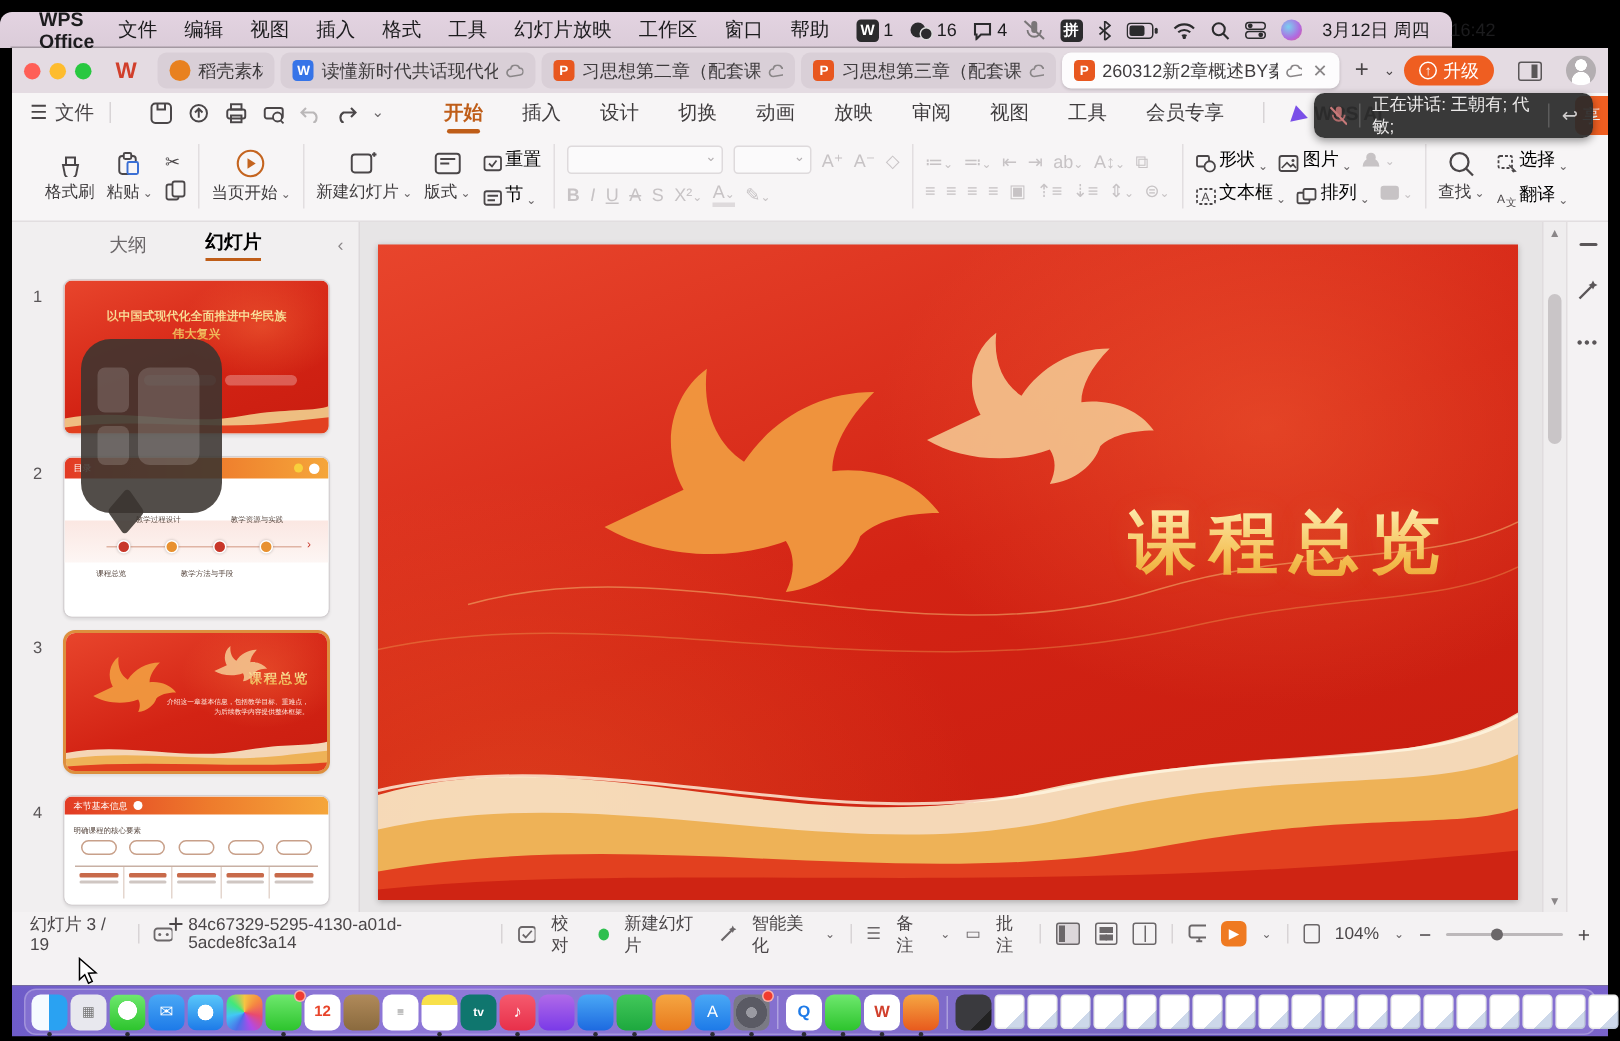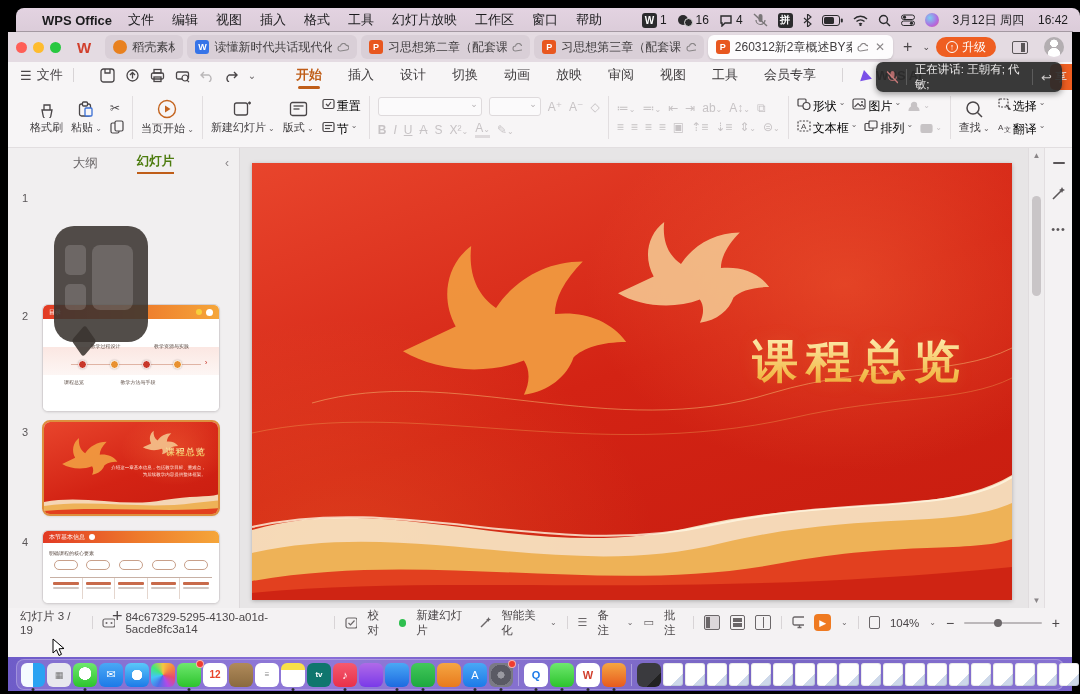--- a/index.html
+++ b/index.html
@@ -1,20 +1,20 @@
 <!DOCTYPE html>
 <html><head>
 <meta charset="utf-8">
 <style>
   * { margin:0; padding:0; box-sizing:border-box; }
   html,body { width:1080px; height:694px; background:#000; font-family:"Liberation Sans","DejaVu Sans",sans-serif; overflow:hidden; }
   .frame { position:relative; width:1080px; height:694px; background:#000; }
 
   
-  .menubar { position:absolute; left:16px; top:8px; width:1064px; height:24px;
+  .menubar { position:absolute; left:0; top:8px; width:968px; height:24px;
     background:linear-gradient(180deg,#e3d3e1,#dbccd9); border-radius:8px 8px 0 0;
     display:flex; align-items:center; padding:0 12px; font-size:13px; color:#1c1c1e; }
   .menubar .apple { font-size:14px; margin-right:14px; }
   .menubar .appname { font-weight:bold; margin-right:16px; }
   .menubar .menu-item { margin-right:18px; white-space:nowrap; }
   .menubar .spacer { flex:1; }
   .tray { display:flex; align-items:center; gap:10px; font-size:12px; }
   .tray .badge-ic { display:flex; align-items:center; gap:3px; }
   .tray .sq { width:15px; height:15px; border-radius:3px; background:#2b2b2d; color:#fff; font-size:10px; font-weight:bold; display:flex; align-items:center; justify-content:center; }
   .tray svg { display:block; }
@@ -75,29 +75,29 @@
   .caret { font-size:8px; color:#6b6769; }
   .smallcol { display:flex; flex-direction:column; justify-content:center; gap:6px; }
   .sicon { font-size:12px; color:#4a4648; line-height:1; }
   .disabled, .disabled * { color:#c7c3c5 !important; border-color:#dedadc !important; fill:#c7c3c5 !important; stroke:#c7c3c5 !important; }
   .selbox { width:104px; height:19px; border:1px solid #d8d4d6; border-radius:3px; background:#fbfafb; position:relative; }
   .selbox.small { width:52px; }
   .selbox:after { content:"⌄"; position:absolute; right:3px; top:1px; font-size:9px; color:#b5b1b3; }
   .fontrow { display:flex; align-items:center; gap:7px; }
   .g { font-size:12px; }
   .two-rows { display:flex; flex-direction:column; justify-content:center; gap:5px; }
-  .minicell { display:inline-flex; align-items:flex-start; gap:2px; }
+  .minicell { display:inline-flex; align-items:flex-end; gap:2px; }
 
   
   .content { position:relative; height:460px; display:flex; background:#e7e5e6; }
 
   
   .slidepanel { position:relative; width:232px; background:#f1eff0; border-right:1px solid #ddd9db; flex:none; }
   .panelhead { height:30px; display:flex; align-items:center; justify-content:center; gap:39px; font-size:12.5px; color:#6b6769; position:relative; }
-  .panelhead .active { color:#4d7c0f; font-weight:bold; border-bottom:2px solid #bf5d18; padding-bottom:2px; }
+  .panelhead .active { color:#000000; font-weight:bold; border-bottom:2px solid #bf5d18; padding-bottom:2px; }
   .panelhead .collapse { position:absolute; right:10px; color:#8a8688; font-size:12px; }
   .thumb-num { position:absolute; left:14px; font-size:11px; color:#5a5658; }
   .thumb { position:absolute; left:34px; width:178px; border:1px solid #d5d1d3; border-radius:6px; overflow:hidden; background:#fff; box-shadow:0 1px 2px rgba(0,0,0,.08); }
   .thumb.selected { border:2px solid #dd8f3e; border-radius:8px; }
   .mini-red { position:relative; width:100%; height:100%;
     background:radial-gradient(ellipse 90px 60px at 75% 30%, rgba(255,130,70,.35), transparent 60%),
       linear-gradient(160deg,#e8452c 0%,#d32314 55%,#c91d10 100%); }
   .t1-title { position:absolute; left:4%; right:4%; top:18%; text-align:center; font-weight:bold; font-size:8px; line-height:12px;
     background:linear-gradient(180deg,#fce9ae,#eaa83c); -webkit-background-clip:text; background-clip:text; color:transparent; }
   .t1-pills { position:absolute; left:30%; right:12%; top:62%; display:flex; gap:6px; }
@@ -607,20 +607,35 @@
     <div class="content">
 
       <div class="slidepanel">
         <div class="panelhead">
           <span>大纲</span>
           <span class="active">幻灯片</span>
           <span class="collapse">‹</span>
         </div>
 
         <span class="thumb-num" style="top:44px">1</span>
+        <div class="thumb" style="top:38px; height:104px">
+          <div class="mini-red">
+            <div class="t1-title">
+              <span>以中国式现代化全面推进中华民族</span><br><span>伟大复兴</span>
+            </div>
+            <div class="t1-pills">
+                <div></div>
+                <div></div>
+              </div>
+            <svg class="mini-waves" viewBox="0 0 178 24" preserveAspectRatio="none">
+              <path d="M0,14 C40,6 80,20 120,12 C150,7 168,10 178,5 L178,24 L0,24 Z" fill="#f2cf8e" opacity="0.9"></path>
+              <path d="M0,20 C50,13 100,23 150,16 L178,13 L178,24 L0,24 Z" fill="#e2401f"></path>
+            </svg>
+          </div>
+        </div>
 
         <span class="thumb-num" style="top:162px">2</span>
         <div class="thumb" style="top:156px; height:108px">
           <div class="mini-white">
             <div class="mini-head">
                 <span>目录</span>
                 <span class="dotg"></span>
                 <span class="dotw"></span>
               </div>
             <div class="t2-band"></div>

